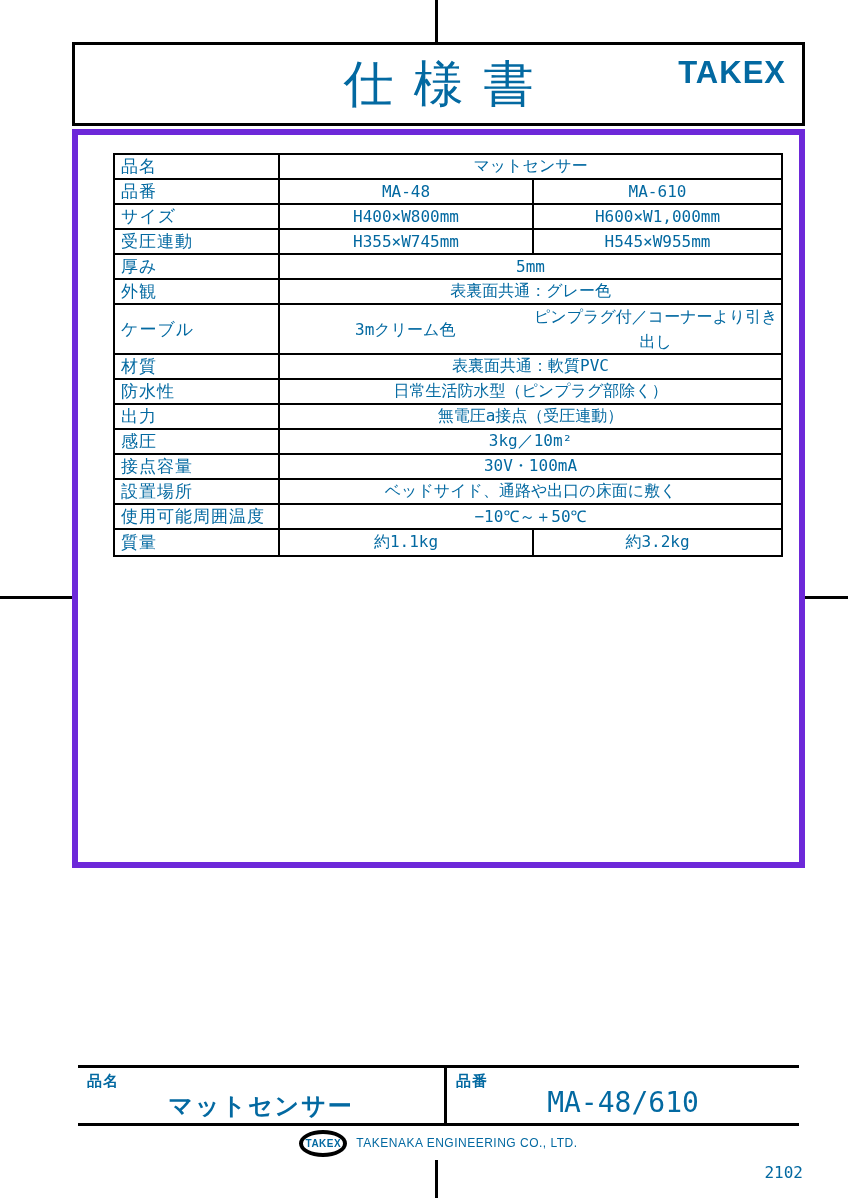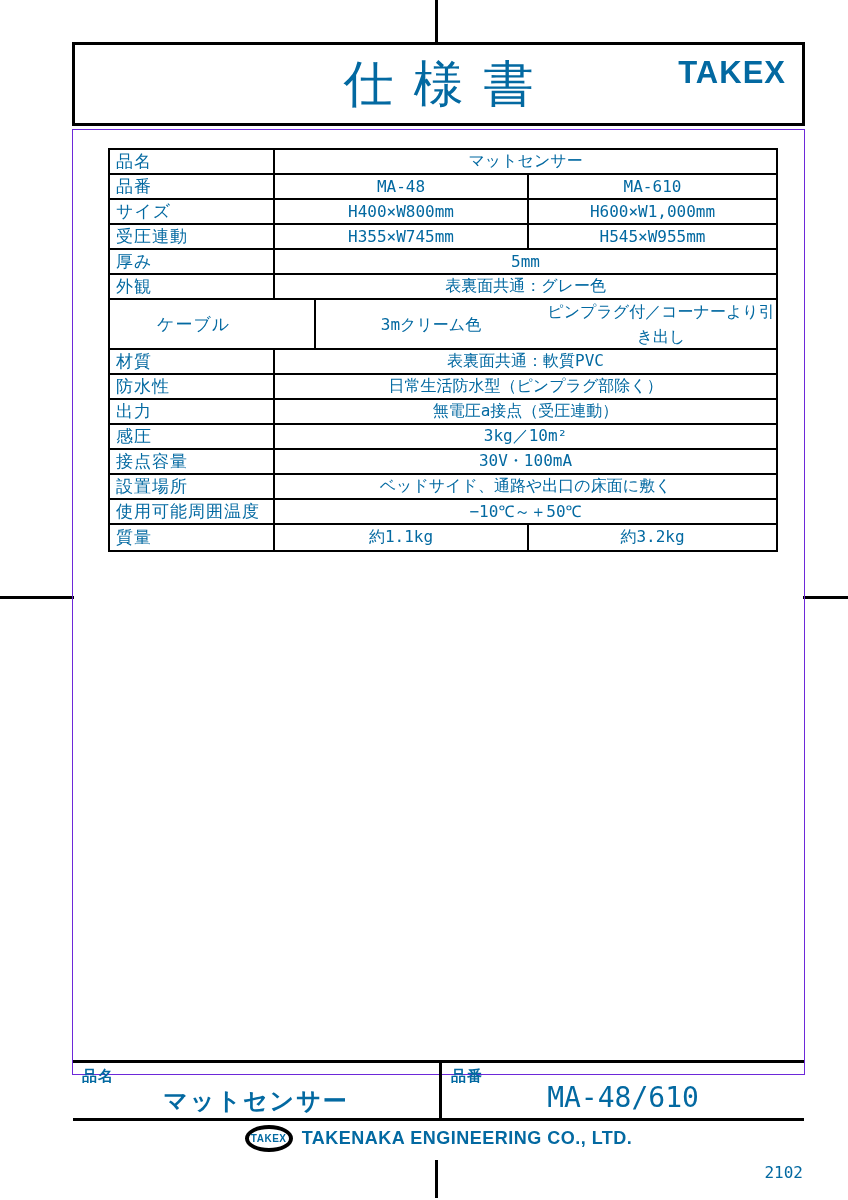--- a/index.html
+++ b/index.html
@@ -22,31 +22,31 @@
   .doc-title {
     position:absolute; left:0; right:0; top:6px; text-align:center;
     font-size:50px; font-weight:500; letter-spacing:20px; text-indent:20px;
   }
   .brand {
     position:absolute; right:16px; top:10px;
     font-size:31px; font-weight:800; letter-spacing:1px;
   }
 
   .main-box {
-    position:absolute; left:72px; top:129px; width:733px; height:946px;
-    border:1px solid #6d28d9;
+    position:absolute; left:72px; top:129px; width:733px; height:739px;
+    border:6px solid #6d28d9;
   }
 
   .spec-table {
     position:absolute; left:35px; top:18px; width:670px;
     border:2px solid #000;
   }
   .srow { display:flex; height:25px; border-bottom:2px solid #000; }
   .srow:last-child { border-bottom:none; }
-  .srow.tall { height:50px;padding-left:41px; }
+  .srow.tall { height:50px; }
   .cell { display:flex; align-items:center; font-size:17px; }
   .cell.label {
     width:165px; border-right:2px solid #000; padding-left:6px;
     letter-spacing:1px;
   }
   .cell.vspan { flex:1; justify-content:center; }
   .cell.col1 { width:254px; border-right:2px solid #000; justify-content:center; }
   .cell.col2 { flex:1; justify-content:center; }
   .cell.lines { flex:1; flex-direction:row; justify-content:center; }
   .cell.lines div { line-height:25px; text-align:center; width:100%; }
@@ -71,21 +71,21 @@
   .footer-company {
     position:absolute; left:0; right:0; top:988px; height:37px;
     border-top:3px solid #000;
     display:flex; align-items:center; justify-content:center; gap:9px;
   }
   .takex-oval {
     width:48px; height:27px; border:4px solid #000; border-radius:50%;
     display:flex; align-items:center; justify-content:center;
     font-size:10px; font-weight:800; letter-spacing:0.5px; flex:0 0 auto;
   }
-  .company-name { font-size:18px; font-weight:700; letter-spacing:0.5px; }
+  .company-name { font-size:12px; font-weight:400; letter-spacing:0.5px; }
 
   .page-num {
     position:absolute; right:45px; top:1163px; font-size:16px;
     font-family:"DejaVu Sans Mono", monospace;
   }
 </style>
 </head>
 <body>
 
 <div class="page">

